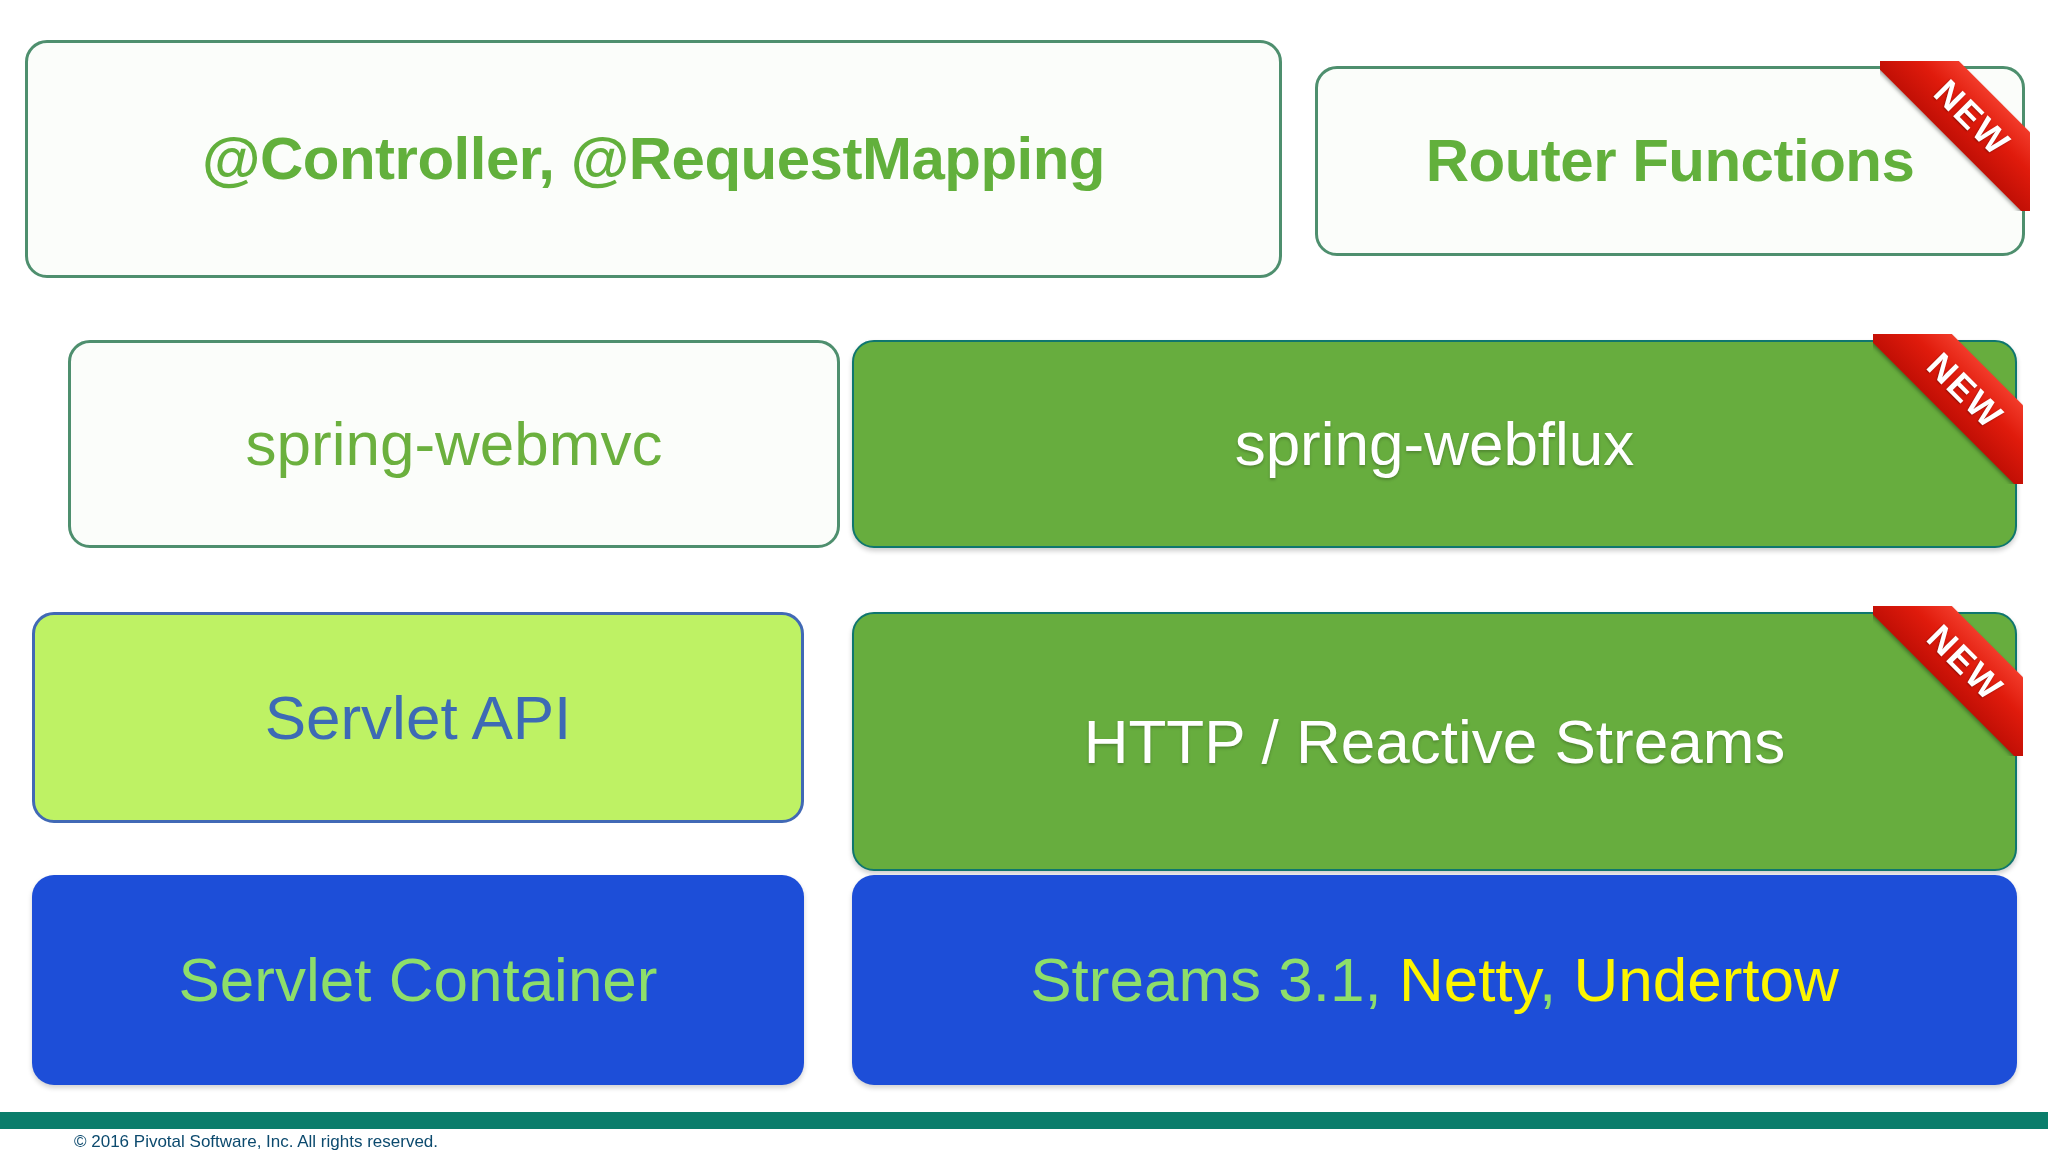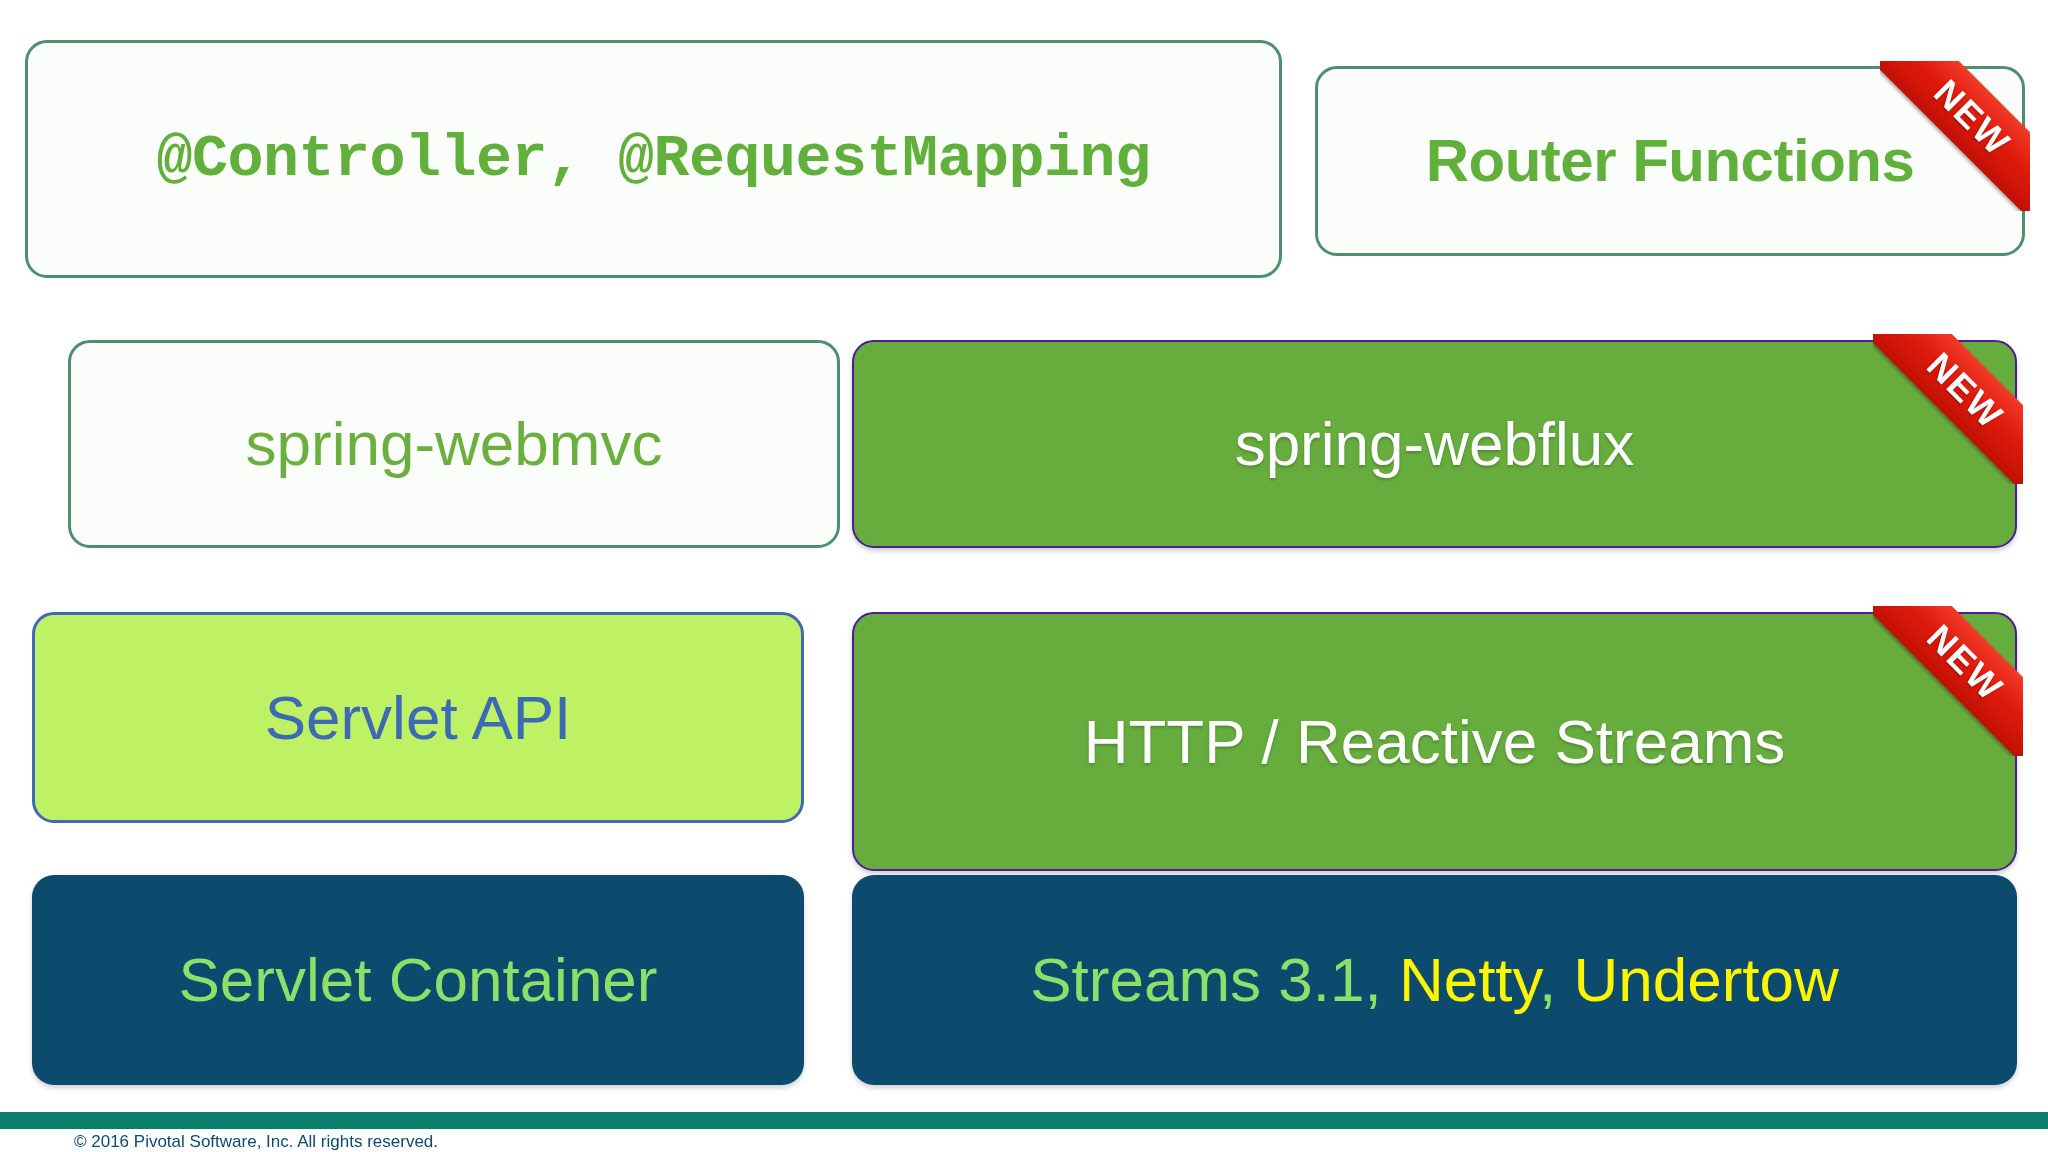--- a/index.html
+++ b/index.html
@@ -45,26 +45,26 @@
     border: 3px solid #4e8f6e;
   }
   
   .box.outline-blue {
     background: #bef264;
     border: 3px solid #4169b5;
   }
   
   .box.fill-green {
     background: #67ad3e;
-    border: 2px solid #4c1d95;
+    border: 2px solid #0f766e;
     box-shadow: 0 3px 5px rgba(0,0,0,0.20);
   }
   
   .box.fill-navy {
-    background: #0c4a6e;
+    background: #1d4ed8;
     border: none;
     box-shadow: 0 3px 5px rgba(0,0,0,0.18);
   }
 
   
   .t-green-bold {
     color: #62b03c;
     font-weight: bold;
     font-size: 60px;
     letter-spacing: -0.5px;
@@ -182,21 +182,21 @@
     letter-spacing: 1px;
   }
   
   #footer-bar { z-index: 3; }
 </style>
 </head>
 <body>
 
 <div id="slide">
 
-  <div class="box outline-green" style="left:25px; top:40px; width:1257px; height:238px;font-family:Liberation Mono, monospace;">
+  <div class="box outline-green" style="left:25px; top:40px; width:1257px; height:238px;">
     <span class="label t-green-bold">@Controller, @RequestMapping</span>
   </div>
 
   <div class="box outline-green" style="left:1315px; top:40px; width:710px; height:190px;margin-top:26px;">
     <span class="label t-green-bold">Router Functions</span>
     <span class="ribbon">
       <span class="fold-a"></span>
       <span class="fold-b"></span>
       <span class="band">
           <span class="txt">NEW</span>

